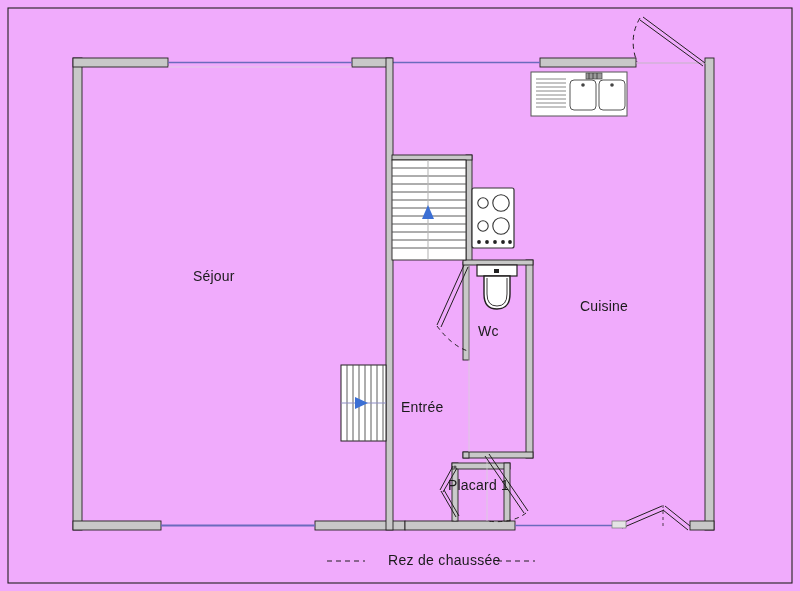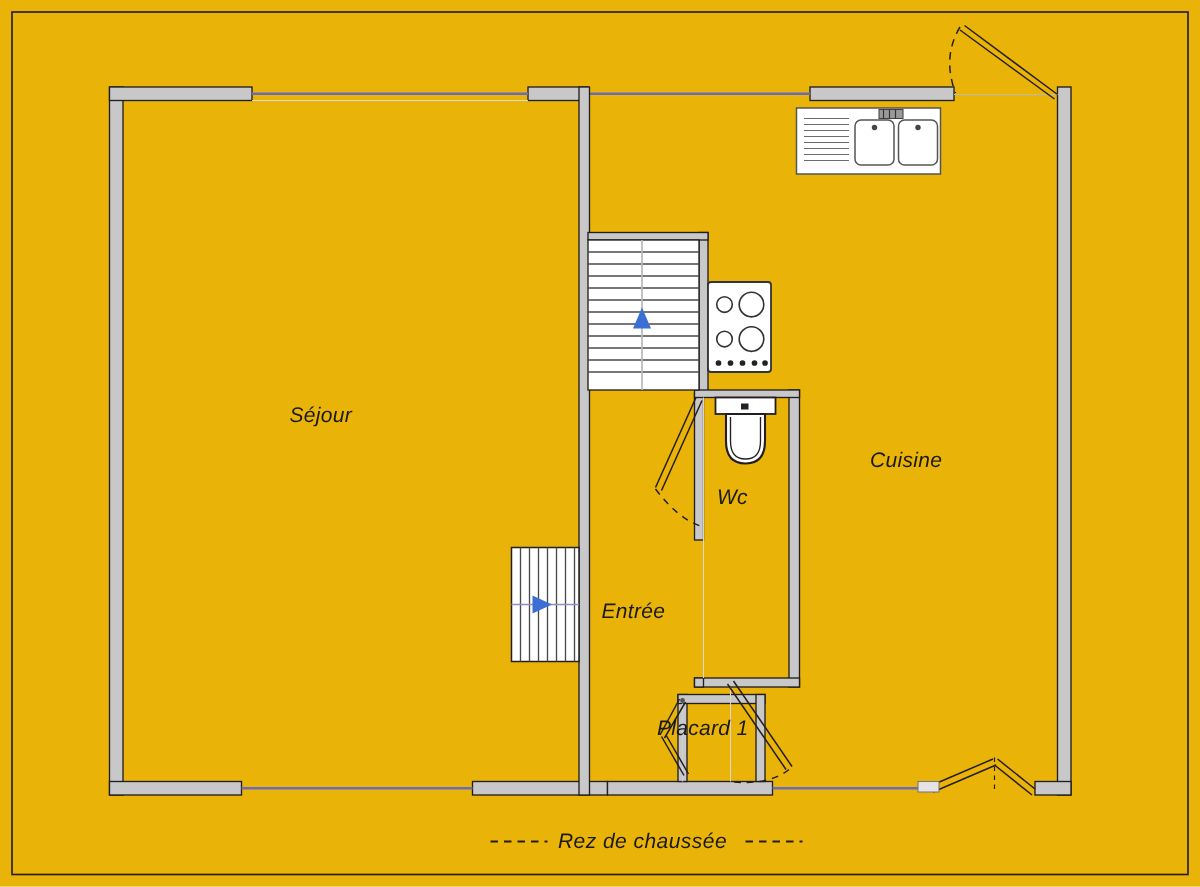--- a/index.html
+++ b/index.html
@@ -10,22 +10,21 @@
   body {
     width: 800px;
     height: 591px;
     font-family: "Liberation Sans", sans-serif;
     overflow: hidden;
   }
   #plan-root {
     position: relative;
     width: 800px;
     height: 591px;
-    background: #eab308;
-    font-style: italic;
+    background: #f0abfc;
   }
   #plan-svg {
     position: absolute;
     left: 0;
     top: 0;
     width: 800px;
     height: 591px;
   }
   .room-label {
     position: absolute;
@@ -35,20 +34,21 @@
     white-space: nowrap;
     letter-spacing: 0.2px;
   }
   .caption-text {
     position: absolute;
     font-family: "Liberation Sans", sans-serif;
     font-size: 14px;
     color: #1a1a1a;
     white-space: nowrap;
     letter-spacing: 0.3px;
+    margin-left: 16px;
   }
   .watermark {
     position: absolute;
     font-family: "Liberation Sans", sans-serif;
     font-size: 17px;
     font-weight: bold;
     color: #f0eeee;
     letter-spacing: 1px;
     white-space: nowrap;
     user-select: none;
@@ -260,19 +260,19 @@
   </svg>
 
   <div class="room-label" style="left:193px; top:268px;">Séjour</div>
 
   <div class="room-label" style="left:580px; top:298px;text-align:right;">Cuisine</div>
 
   <div class="room-label" style="left:478px; top:323px;">Wc</div>
 
   <div class="room-label" style="left:401px; top:399px;">Entrée</div>
 
-  <div class="room-label" style="left:438px; top:477px;">Placard 1</div>
+  <div class="room-label" style="left:448px; top:477px;">Placard 1</div>
 
   <div class="caption-text" style="left:372px; top:552px;">Rez de chaussée</div>
 
   <div class="watermark" style="left:608px; top:560px;"></div>
 
 </div>
 
 </body></html>

